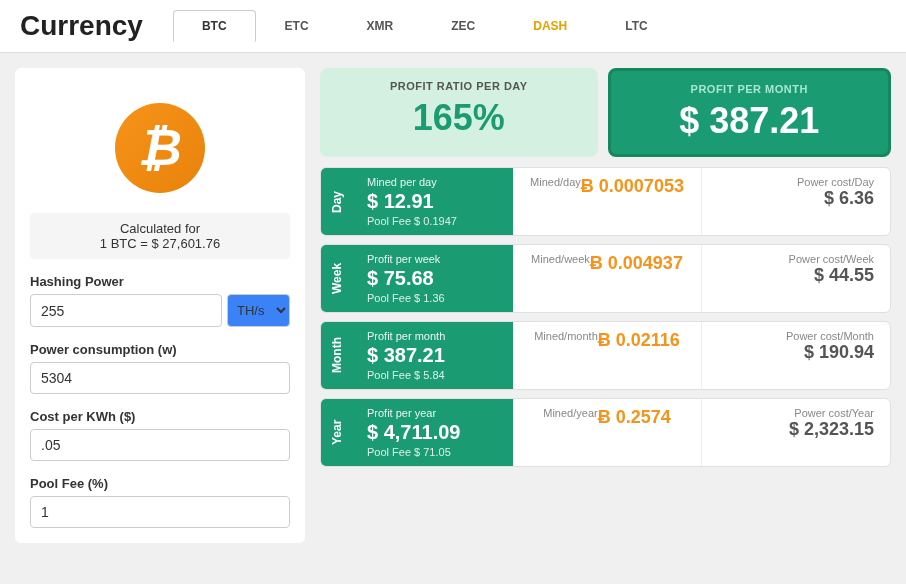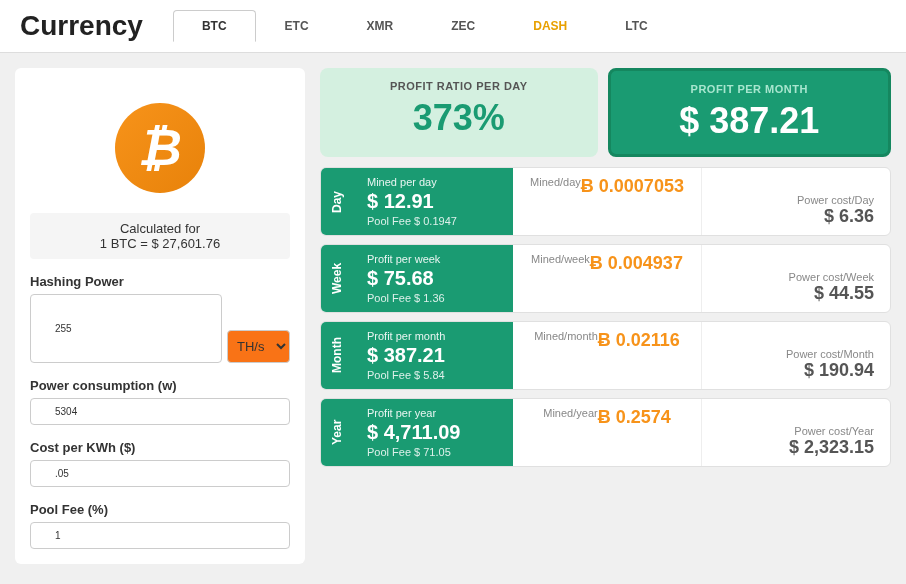--- a/index.html
+++ b/index.html
@@ -19,22 +19,22 @@
     .bitcoin-icon-wrap { display: flex; justify-content: center; align-items: center; padding: 20px 0 10px; }
     .bitcoin-circle { width: 90px; height: 90px; border-radius: 50%; background: linear-gradient(135deg, #f7931a, #e8820a); display: flex; align-items: center; justify-content: center; }
     .bitcoin-symbol { color: #fff; font-size: 50px; font-weight: bold; font-style: italic; line-height: 1; }
 
     .calc-for { background: #f5f5f5; text-align: center; padding: 8px; margin: 10px 0; border-radius: 4px; font-size: 12px; color: #666; }
     .calc-for span { display: block; font-size: 13px; color: #333; }
 
     .form-group { margin-top: 15px; }
     .form-label { font-size: 13px; font-weight: bold; color: #333; margin-bottom: 5px; display: block; }
     .input-row { display: flex; gap: 5px; }
-    .form-input { width: 100%; padding: 7px 24px; border: 1px solid #ccc; border-radius: 4px; font-size: 10px; color: #333; }
-    .unit-select { padding: 7px 5px; border: 1px solid #ccc; border-radius: 4px; font-size: 13px; background: #f97316; color: #333; margin-top: 36px; }
+    .form-input { width: 100%; padding: 7px 10px; border: 1px solid #ccc; border-radius: 4px; font-size: 14px; color: #333; }
+    .unit-select { padding: 7px 5px; border: 1px solid #ccc; border-radius: 4px; font-size: 13px; background: #3b82f6; color: #333; }
 
     .right-panel { flex: 1; display: flex; flex-direction: column; gap: 10px; }
 
     .profit-summary { display: flex; gap: 10px; }
     .summary-card { flex: 1; border-radius: 8px; padding: 12px 20px; text-align: center; }
     .summary-card.ratio { background: #d4f0e0; }
     .summary-card.monthly { background: #1a9b72; border: 3px solid #15875f; }
     .summary-label { font-size: 11px; font-weight: bold; color: #555; text-transform: uppercase; letter-spacing: 0.5px; }
     .summary-card.monthly .summary-label { color: #a8e6cf; }
     .summary-value { font-size: 36px; font-weight: bold; color: #1a9b72; margin-top: 5px; }
@@ -45,21 +45,21 @@
     .period-label { background: #1a9b72; color: #fff; writing-mode: vertical-rl; text-orientation: mixed; transform: rotate(180deg); padding: 8px 6px; font-size: 12px; font-weight: bold; min-width: 32px; display: flex; align-items: center; justify-content: center; }
     .period-profit { background: #1a9b72; color: #fff; padding: 8px 14px; min-width: 160px; }
     .period-profit .p-title { font-size: 11px; opacity: 0.9; }
     .period-profit .p-amount { font-size: 20px; font-weight: bold; margin: 2px 0; }
     .period-profit .p-fee { font-size: 11px; opacity: 0.85; }
 
     .period-mined { flex: 1; padding: 8px 16px; display: flex; justify-content: center; }
     .period-mined .m-label { font-size: 11px; color: #888; text-align: right; }
     .period-mined .m-value { font-size: 18px; color: #f7931a; font-weight: bold; text-align: right; }
 
-    .period-power { flex: 1; padding: 8px 16px; display: flex; flex-direction: column; justify-content: flex-end; border-left: 1px solid #eee; }
+    .period-power { flex: 1; padding: 8px 16px; display: flex; flex-direction: column; justify-content: flex-start; border-left: 1px solid #eee; }
     .period-power .pw-label { font-size: 11px; color: #888; text-align: right; }
     .period-power .pw-value { font-size: 18px; color: #555; font-weight: bold; text-align: right; }
   </style>
 </head>
 <body>
 
 <div class="header">
   <div class="header-title">Currency</div>
   <div class="tabs" id="tab-bar">
       <div class="tab active">BTC</div>
@@ -110,21 +110,21 @@
       <label class="form-label">Pool Fee (%)</label>
       <input class="form-input" type="text" value="1" style="">
     </div>
   </div>
 
   <div class="right-panel">
 
     <div class="profit-summary">
       <div class="summary-card ratio">
         <div class="summary-label">PROFIT RATIO PER DAY</div>
-        <div class="summary-value">373%</div>
+        <div class="summary-value">165%</div>
       </div>
       <div class="summary-card monthly">
         <div class="summary-label">PROFIT PER MONTH</div>
         <div class="summary-value">$ 387.21</div>
       </div>
     </div>
 
     <div class="period-rows" id="period-rows">
         <div class="period-row">
       <div class="period-label">Day</div>

